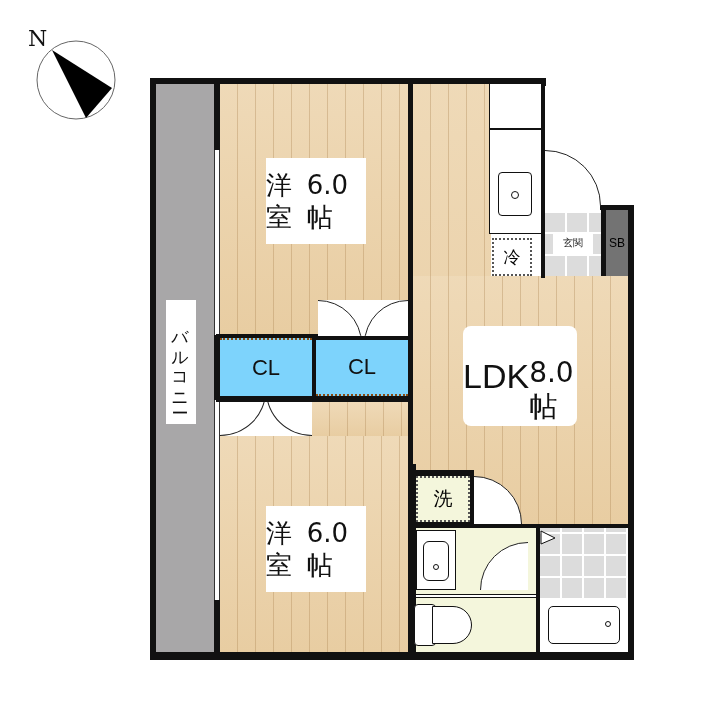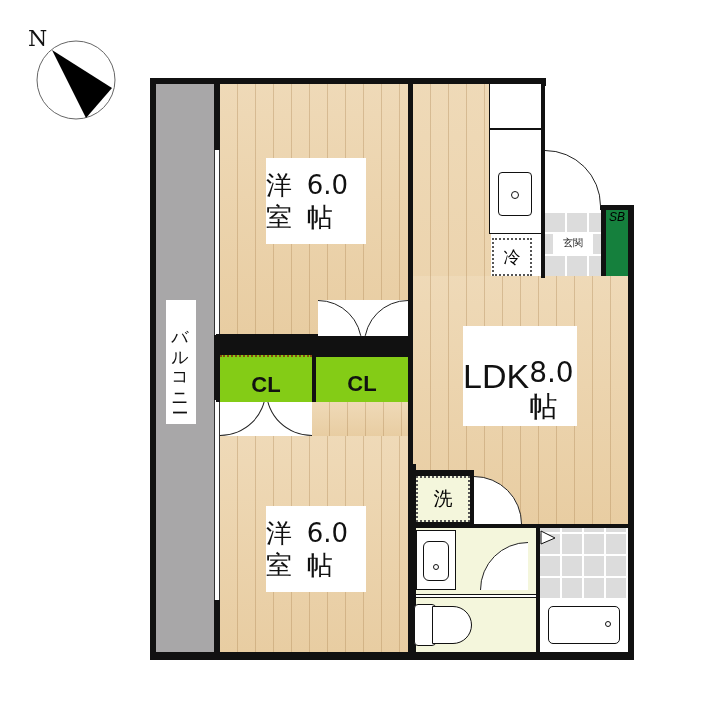--- a/index.html
+++ b/index.html
@@ -7,21 +7,21 @@
   .abs { position:absolute; box-sizing:border-box; }
   .wood {
     background-color:#ecd3ab;
     background-image:
       repeating-linear-gradient(90deg, rgba(0,0,0,0) 0px, rgba(0,0,0,0) 17px, rgba(170,130,80,0.35) 17px, rgba(170,130,80,0.35) 18px),
       linear-gradient(180deg, rgba(255,255,255,0.15), rgba(210,170,110,0.15));
   }
   .balcony { background:#a8a7a8; }
   .wall { background:#111; }
   .label-box { background:#fff; display:flex; flex-direction:row; align-items:center; justify-content:center; color:#111; }
-  .cl { background:#84cc16; display:flex; align-items:center; justify-content:center; font-family:"Liberation Sans", sans-serif; font-weight:bold; font-size:22px; color:#111;margin-top:17px; }
+  .cl { background:#7dd3fc; display:flex; align-items:center; justify-content:center; font-family:"Liberation Sans", sans-serif; font-weight:normal; font-size:22px; color:#111; }
   .tile {
     background-color:#dcdcdc;
     background-image:
       repeating-linear-gradient(90deg, transparent 0 20px, #fff 20px 22px),
       repeating-linear-gradient(0deg, transparent 0 20px, #fff 20px 22px);
   }
   .green { background:#f4f6dc; }
   .door-arc { border:1.5px solid #222; background:#fff; }
 </style>
 </head>
@@ -77,21 +77,21 @@
 <div class="abs wood" style="left:312px;top:402px;width:96px;height:34px;"></div>
 <div class="abs label-box" style="left:266px;top:506px;width:100px;height:86px;">
   <div style="font-size:26px;line-height:32px;">洋室</div>
   <div style="font-size:26px;line-height:32px;">6.0 帖</div>
 </div>
 
 <div class="abs" style="left:408px;top:84px;width:5px;height:380px;background:#111;"></div>
 
 <div class="abs wood" style="left:413px;top:84px;width:78px;height:440px;"></div>
 <div class="abs wood" style="left:413px;top:276px;width:215px;height:248px;"></div>
-<div class="abs label-box" style="left:463px;top:326px;width:114px;height:100px;">
+<div class="abs label-box" style="left:463px;top:326px;width:114px;height:100px;border-radius:8px;">
   <div style="font-family:'Liberation Sans',sans-serif;font-size:34px;line-height:40px;">LDK</div>
   <div style="font-size:28px;line-height:34px;margin-top:28px;">8.0 帖</div>
 </div>
 
 <div class="abs" style="left:489px;top:84px;width:54px;height:150px;background:#fff;border:1.5px solid #111;border-top:none;">
   <div class="abs" style="left:0;top:44px;width:100%;height:1.5px;background:#111;"></div>
   <div class="abs" style="left:8px;top:88px;width:34px;height:44px;border:1.5px solid #111;border-radius:4px;">
     <div class="abs" style="left:12px;top:18px;width:8px;height:8px;border:1.5px solid #111;border-radius:50%;"></div>
   </div>
 </div>
@@ -103,21 +103,21 @@
 
 <div class="abs" style="left:545px;top:150px;width:56px;height:56px;overflow:hidden;">
   <div class="abs door-arc" style="left:-56px;top:0;width:112px;height:112px;border-radius:50%;"></div>
 </div>
 
 <div class="abs tile" style="left:545px;top:210px;width:56px;height:66px;border-top:3px solid #fff;"></div>
 <div class="abs label-box" style="left:553px;top:232px;width:40px;height:22px;">
   <span style="font-size:10px;">玄関</span>
 </div>
 
-<div class="abs" style="left:604px;top:210px;width:24px;height:66px;background:#15803d;display:flex;justify-content:center;border-left:2px solid #111;font-style:italic;">
+<div class="abs" style="left:604px;top:210px;width:24px;height:66px;background:#737373;display:flex;align-items:center;justify-content:center;border-left:2px solid #111;">
   <span style="font-family:'Liberation Sans',sans-serif;font-size:12px;">SB</span>
 </div>
 
 <div class="abs wall" style="left:408px;top:464px;width:8px;height:188px;"></div>
 <div class="abs wall" style="left:408px;top:524px;width:220px;height:4px;"></div>
 <div class="abs wall" style="left:536px;top:524px;width:4px;height:128px;"></div>
 
 <div class="abs wall" style="left:408px;top:470px;width:66px;height:56px;"></div>
 <div class="abs" style="left:416px;top:476px;width:54px;height:46px;background:#f4f6dc;border:2px dotted #555;display:flex;align-items:center;justify-content:center;">
   <span style="font-size:19px;">洗</span>

